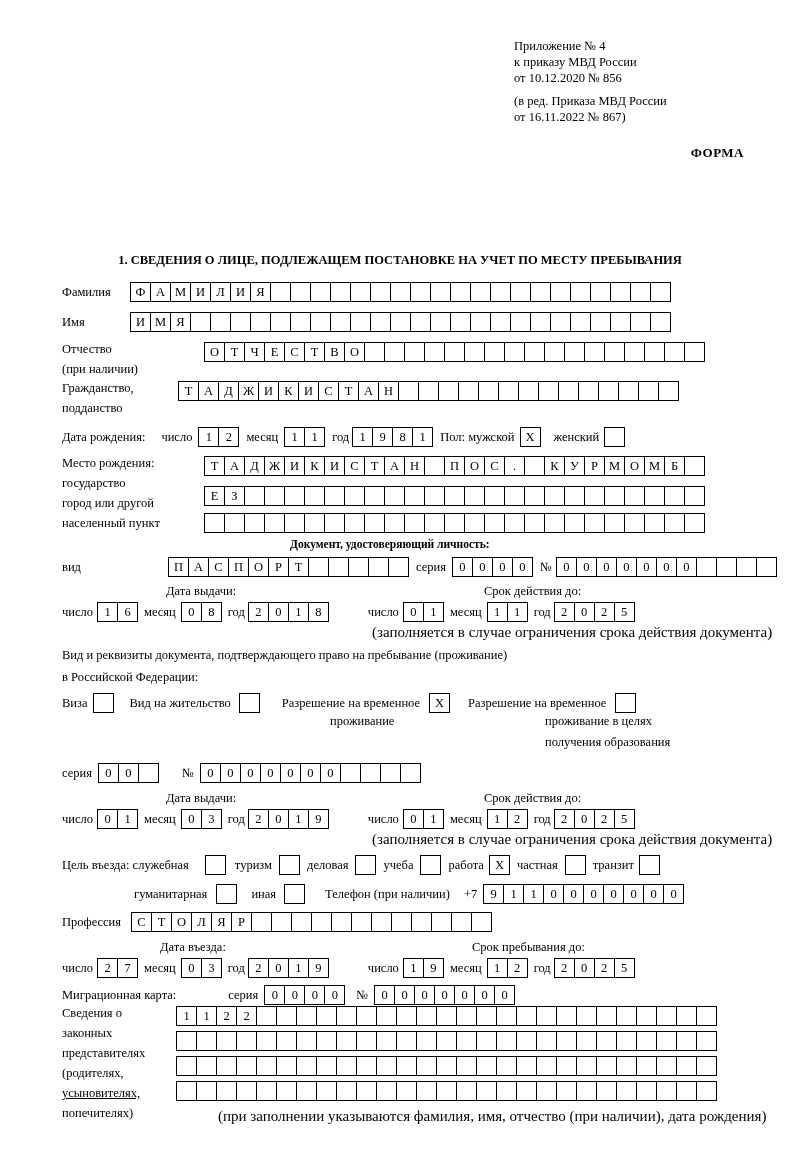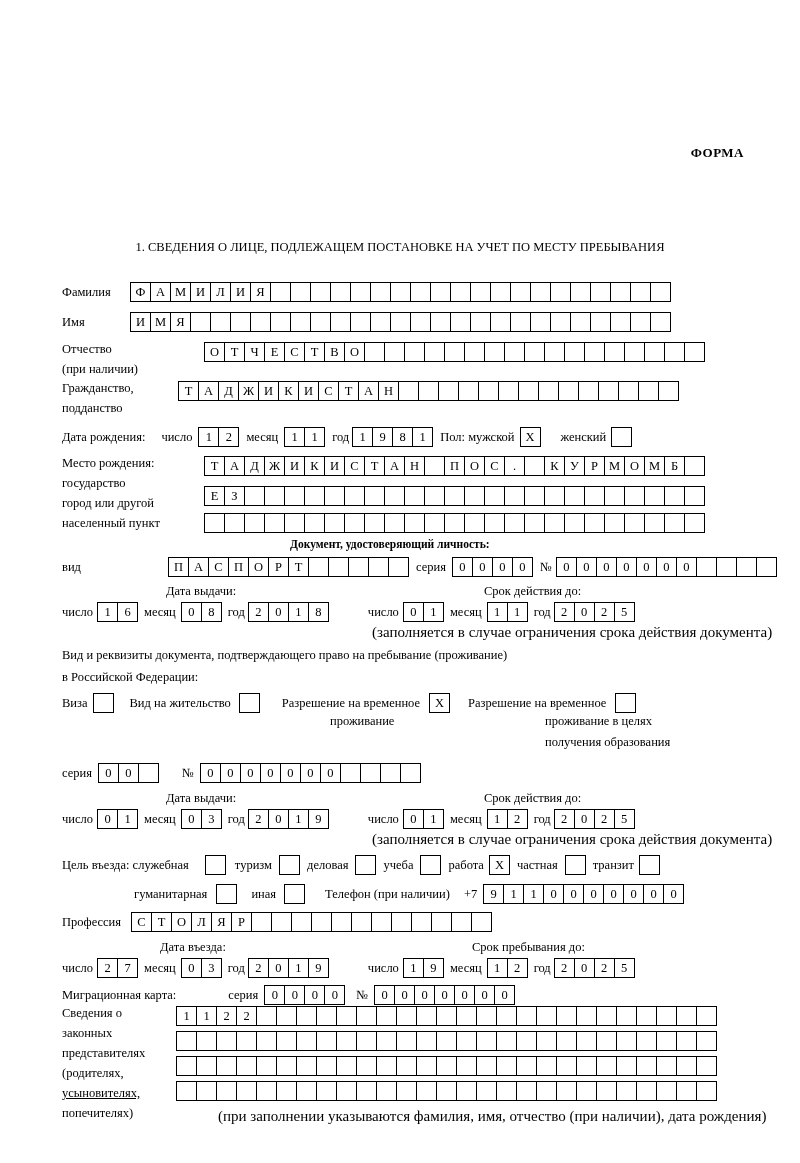--- a/index.html
+++ b/index.html
@@ -52,26 +52,26 @@
   }
   .title .underline {
     display: inline-block;
     width: 52px;
     border-bottom: 1px solid #000;
     vertical-align: 2px;
     margin-left: 4px;
   }
   .section1 {
     position: absolute;
-    top: 240px;
+    top: 253px;
     left: 0;
     width: 800px;
     text-align: center;
     font-size: 12.5px;
-    font-weight: normal;
+    font-weight: bold;
   }
 
   
   .row {
     position: absolute;
     display: flex;
     align-items: center;
     font-size: 12.5px;
     white-space: nowrap;
   }
@@ -102,20 +102,28 @@
     text-align: center;
     vertical-align: middle;
   }
   .note { font-size: 15px; }
 </style>
 </head>
 <body>
 
 <div class="page">
 
+  <div class="hdr">
+    <div>Приложение № 4</div>
+    <div>к приказу МВД России</div>
+    <div>от 10.12.2020 № 856</div>
+    <div class="gap"></div>
+    <div>(в ред. Приказа МВД России</div>
+    <div>от 16.11.2022 № 867)</div>
+  </div>
 
   <div class="forma">ФОРМА</div>
 
 
   <div class="section1">1. СВЕДЕНИЯ О ЛИЦЕ, ПОДЛЕЖАЩЕМ ПОСТАНОВКЕ НА УЧЕТ ПО МЕСТУ ПРЕБЫВАНИЯ</div>
 
   <div class="row" style="top:282px; left:62px;">
     <span class="lbl" style="width:68px;">Фамилия</span>
     <span class="cells" id="surname-cells">
         <span class="cell">Ф</span>
@@ -267,21 +275,21 @@
       </span>
     <span class="lbl" style="margin-left:8px;">год</span>
     <span class="cells" style="margin-left:3px;" id="birth-year">
         <span class="cell">1</span>
         <span class="cell">9</span>
         <span class="cell">8</span>
         <span class="cell">1</span>
       </span>
     <span class="lbl" style="margin-left:8px;">Пол: мужской</span>
     <span class="box" style="margin-left:5px;">X</span>
-    <span class="lbl" style="margin-left:20px;">женский</span>
+    <span class="lbl" style="margin-left:13px;">женский</span>
     <span class="box" style="margin-left:5px;"></span>
   </div>
 
   <div class="row" style="top:456px; left:62px;">
     <span class="lbl">Место рождения:</span>
   </div>
   <div class="row" style="top:476px; left:62px;">
     <span class="lbl">государство</span>
   </div>
   <div class="row" style="top:496px; left:62px;">

